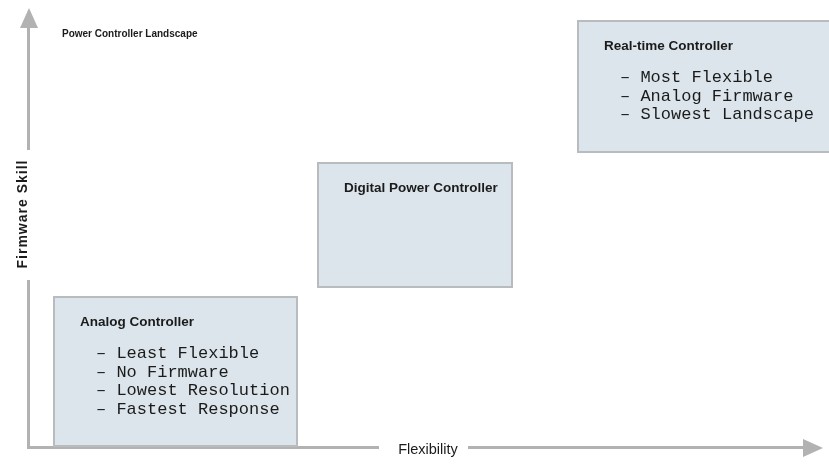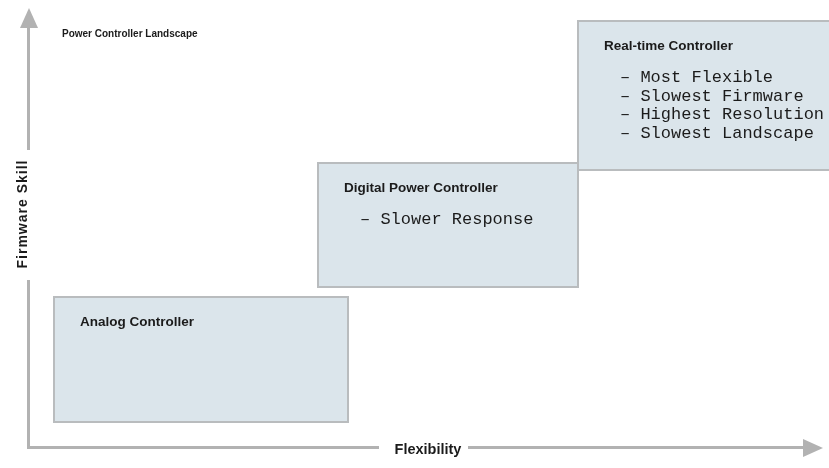--- a/index.html
+++ b/index.html
@@ -53,21 +53,21 @@
     font-size: 14px;
     font-weight: bold;
     letter-spacing: 1px;
     white-space: nowrap;
   }
   .x-label {
     position: absolute;
     left: 424px; top: 449px;
     transform: translate(-50%, -50%);
     font-size: 14.5px;
-    font-weight: bold;
+    font-weight: normal;
     white-space: nowrap;
     padding-left: 8px;
   }
 
   
   .chart-title {
     position: absolute;
     left: 62px; top: 28px;
     font-size: 10px;
     font-weight: bold;
@@ -75,22 +75,22 @@
   }
 
   
   .box {
     position: absolute;
     box-sizing: border-box;
     background: #dbe5eb;
     border: 2px solid #b9bcbe;
     padding: 16px 16px 10px 25px;
   }
-  .box-analog   { left: 53px;  top: 296px; width: 296px; min-height: 127px; }
-  .box-digital  { left: 317px; top: 162px; width: 262px; min-height: 126px; }
+  .box-analog   { left: 53px;  top: 296px; width: 245px; min-height: 127px; }
+  .box-digital  { left: 317px; top: 162px; width: 196px; min-height: 126px; }
   .box-realtime { left: 577px; top: 20px;  width: 281px; min-height: 130px; }
 
   .box-title {
     font-size: 13.5px;
     font-weight: bold;
     margin: 0 0 9px 0;
     white-space: nowrap;
   }
   .box-items {
     list-style: none;
@@ -114,32 +114,36 @@
 
   <div class="x-line seg1"></div>
   <div class="x-line seg2"></div>
   <div class="x-arrow"></div>
   <div class="x-label">Flexibility</div>
 
   <div class="chart-title">Power Controller Landscape</div>
 
   <div class="box box-analog">
     <div class="box-title">Analog Controller</div>
+    <ul class="box-items">
+        <li>– Least Flexible</li>
+        <li>– No Firmware</li>
+        <li>– Lowest Resolution</li>
+        <li>– Fastest Response</li>
+      </ul>
   </div>
 
   <div class="box box-digital">
     <div class="box-title">Digital Power Controller</div>
     <ul class="box-items">
-        <li>– Slower Response</li>
       </ul>
   </div>
 
   <div class="box box-realtime">
     <div class="box-title">Real-time Controller</div>
     <ul class="box-items">
         <li>– Most Flexible</li>
-        <li>– Slowest Firmware</li>
-        <li>– Highest Resolution</li>
+        <li>– Analog Firmware</li>
         <li>– Slowest Landscape</li>
       </ul>
   </div>
 
 </div>
 
 </body></html>

